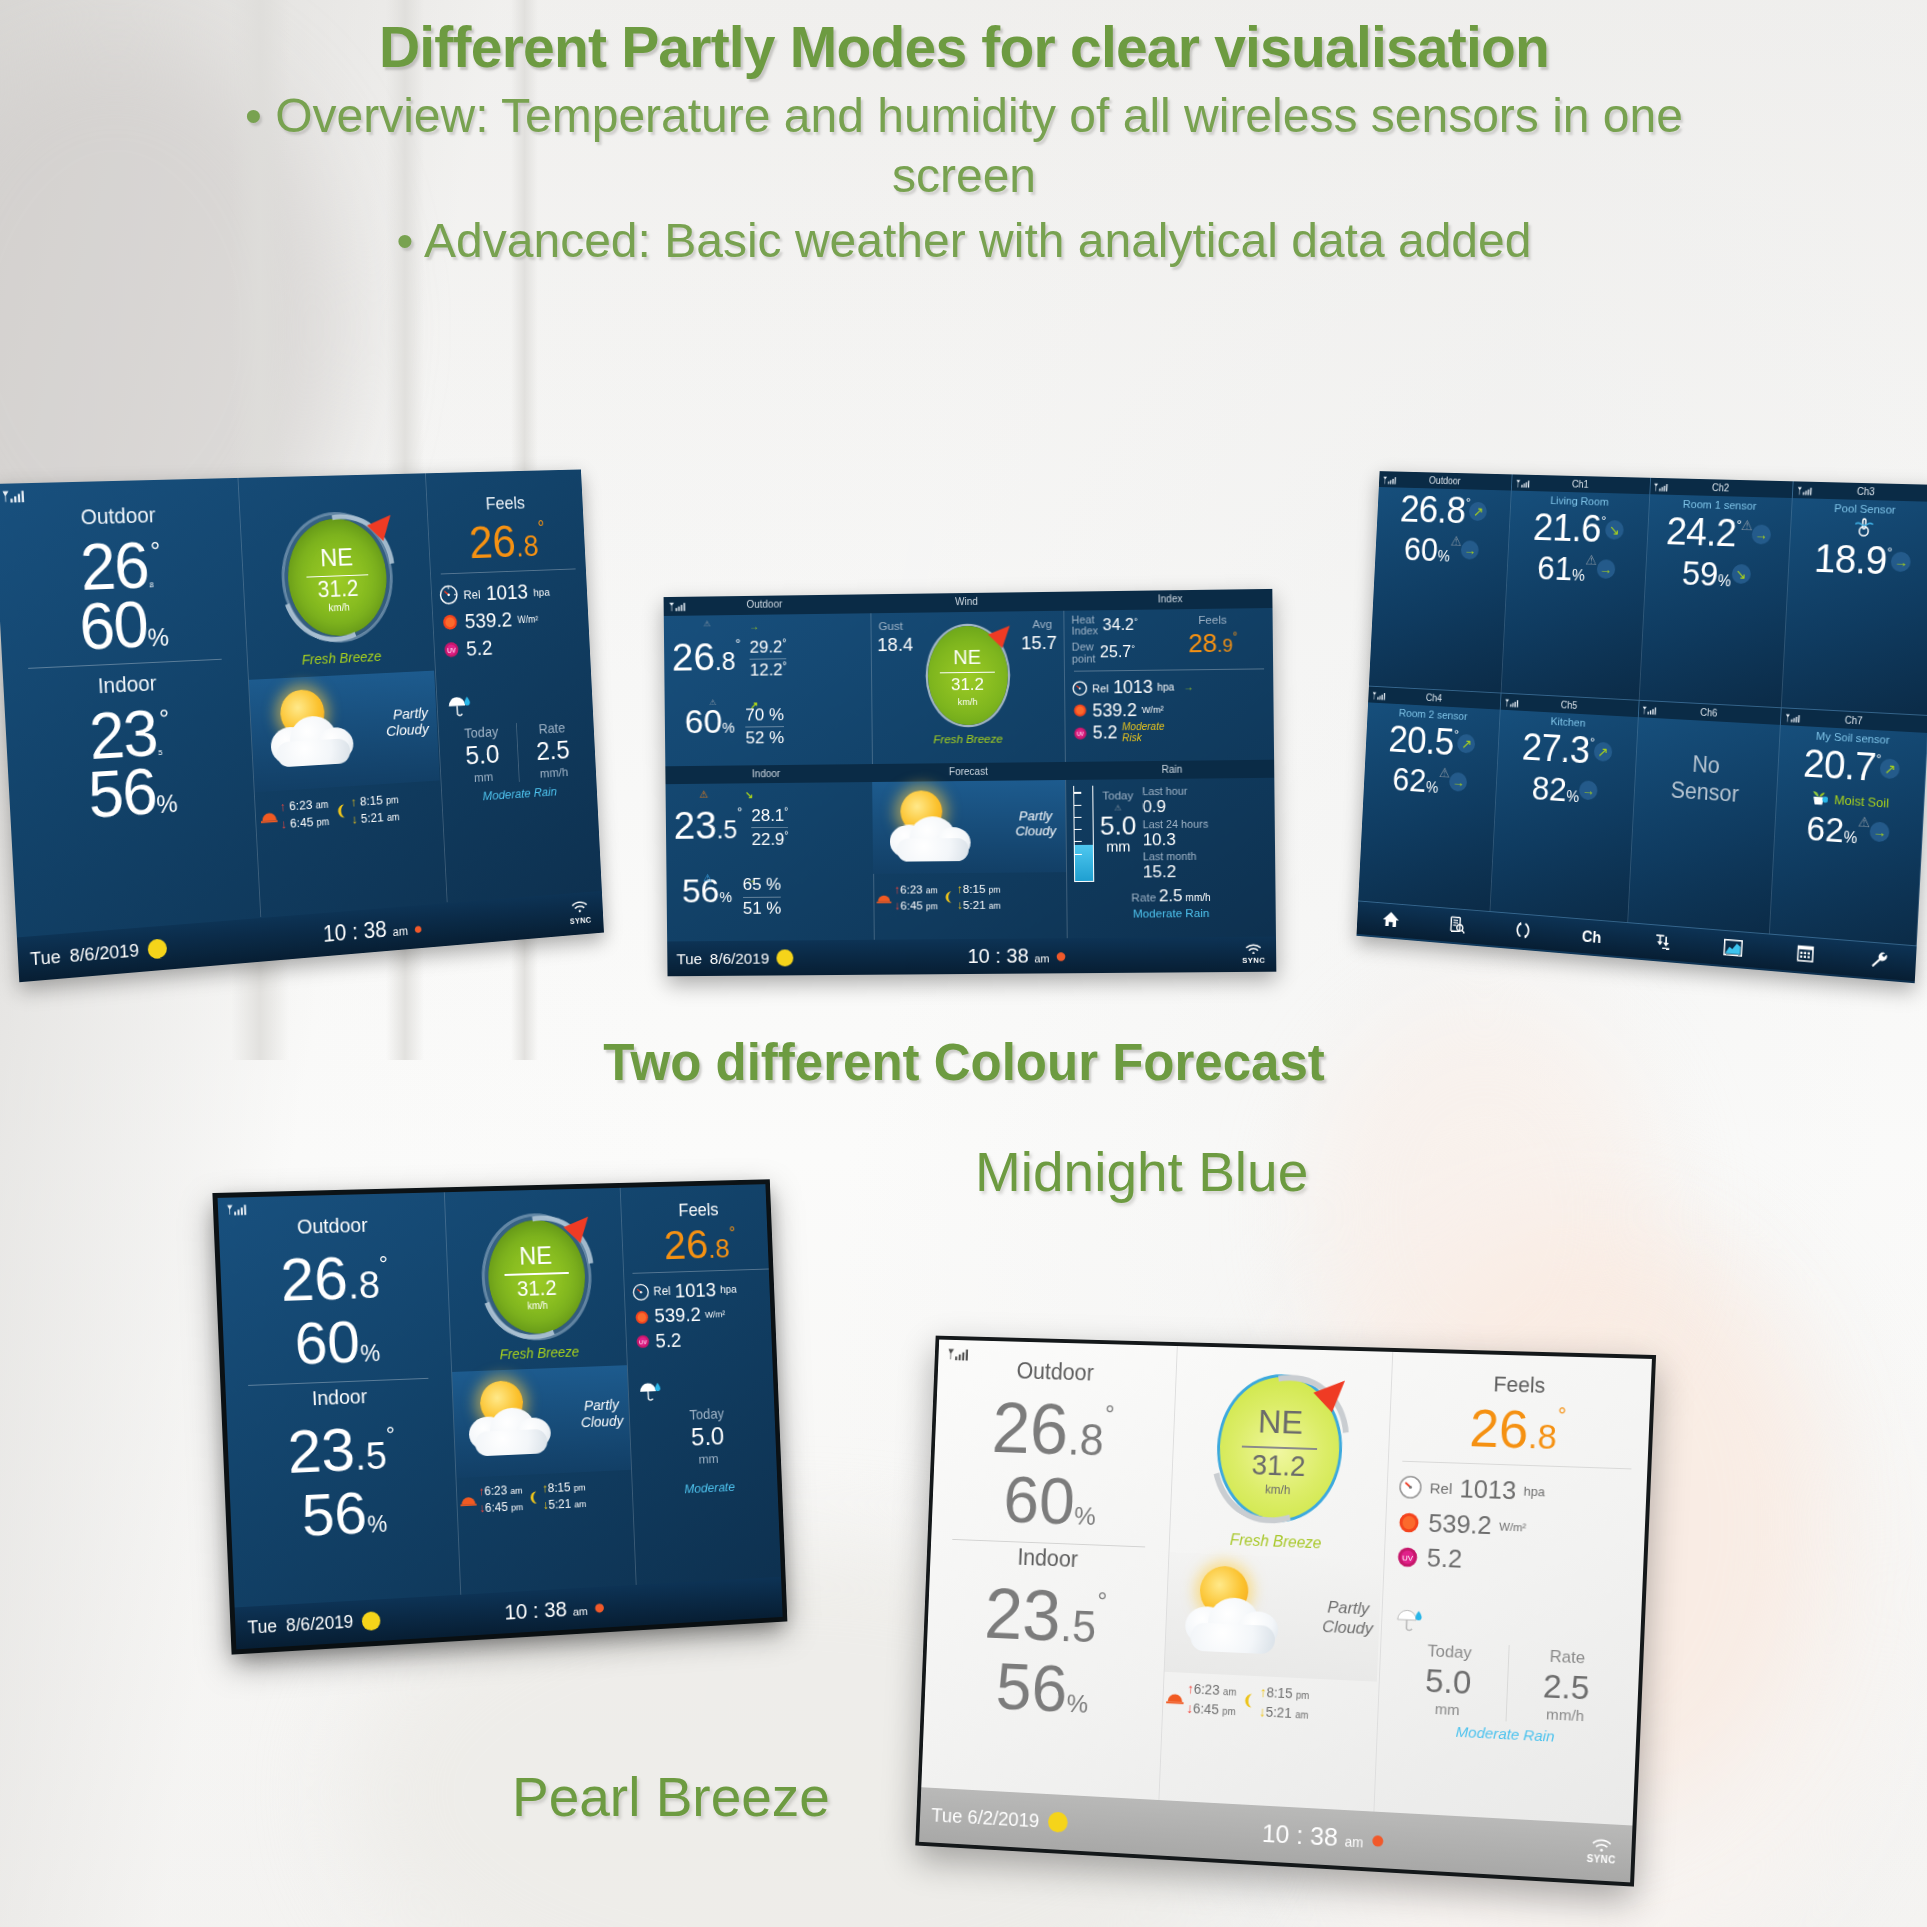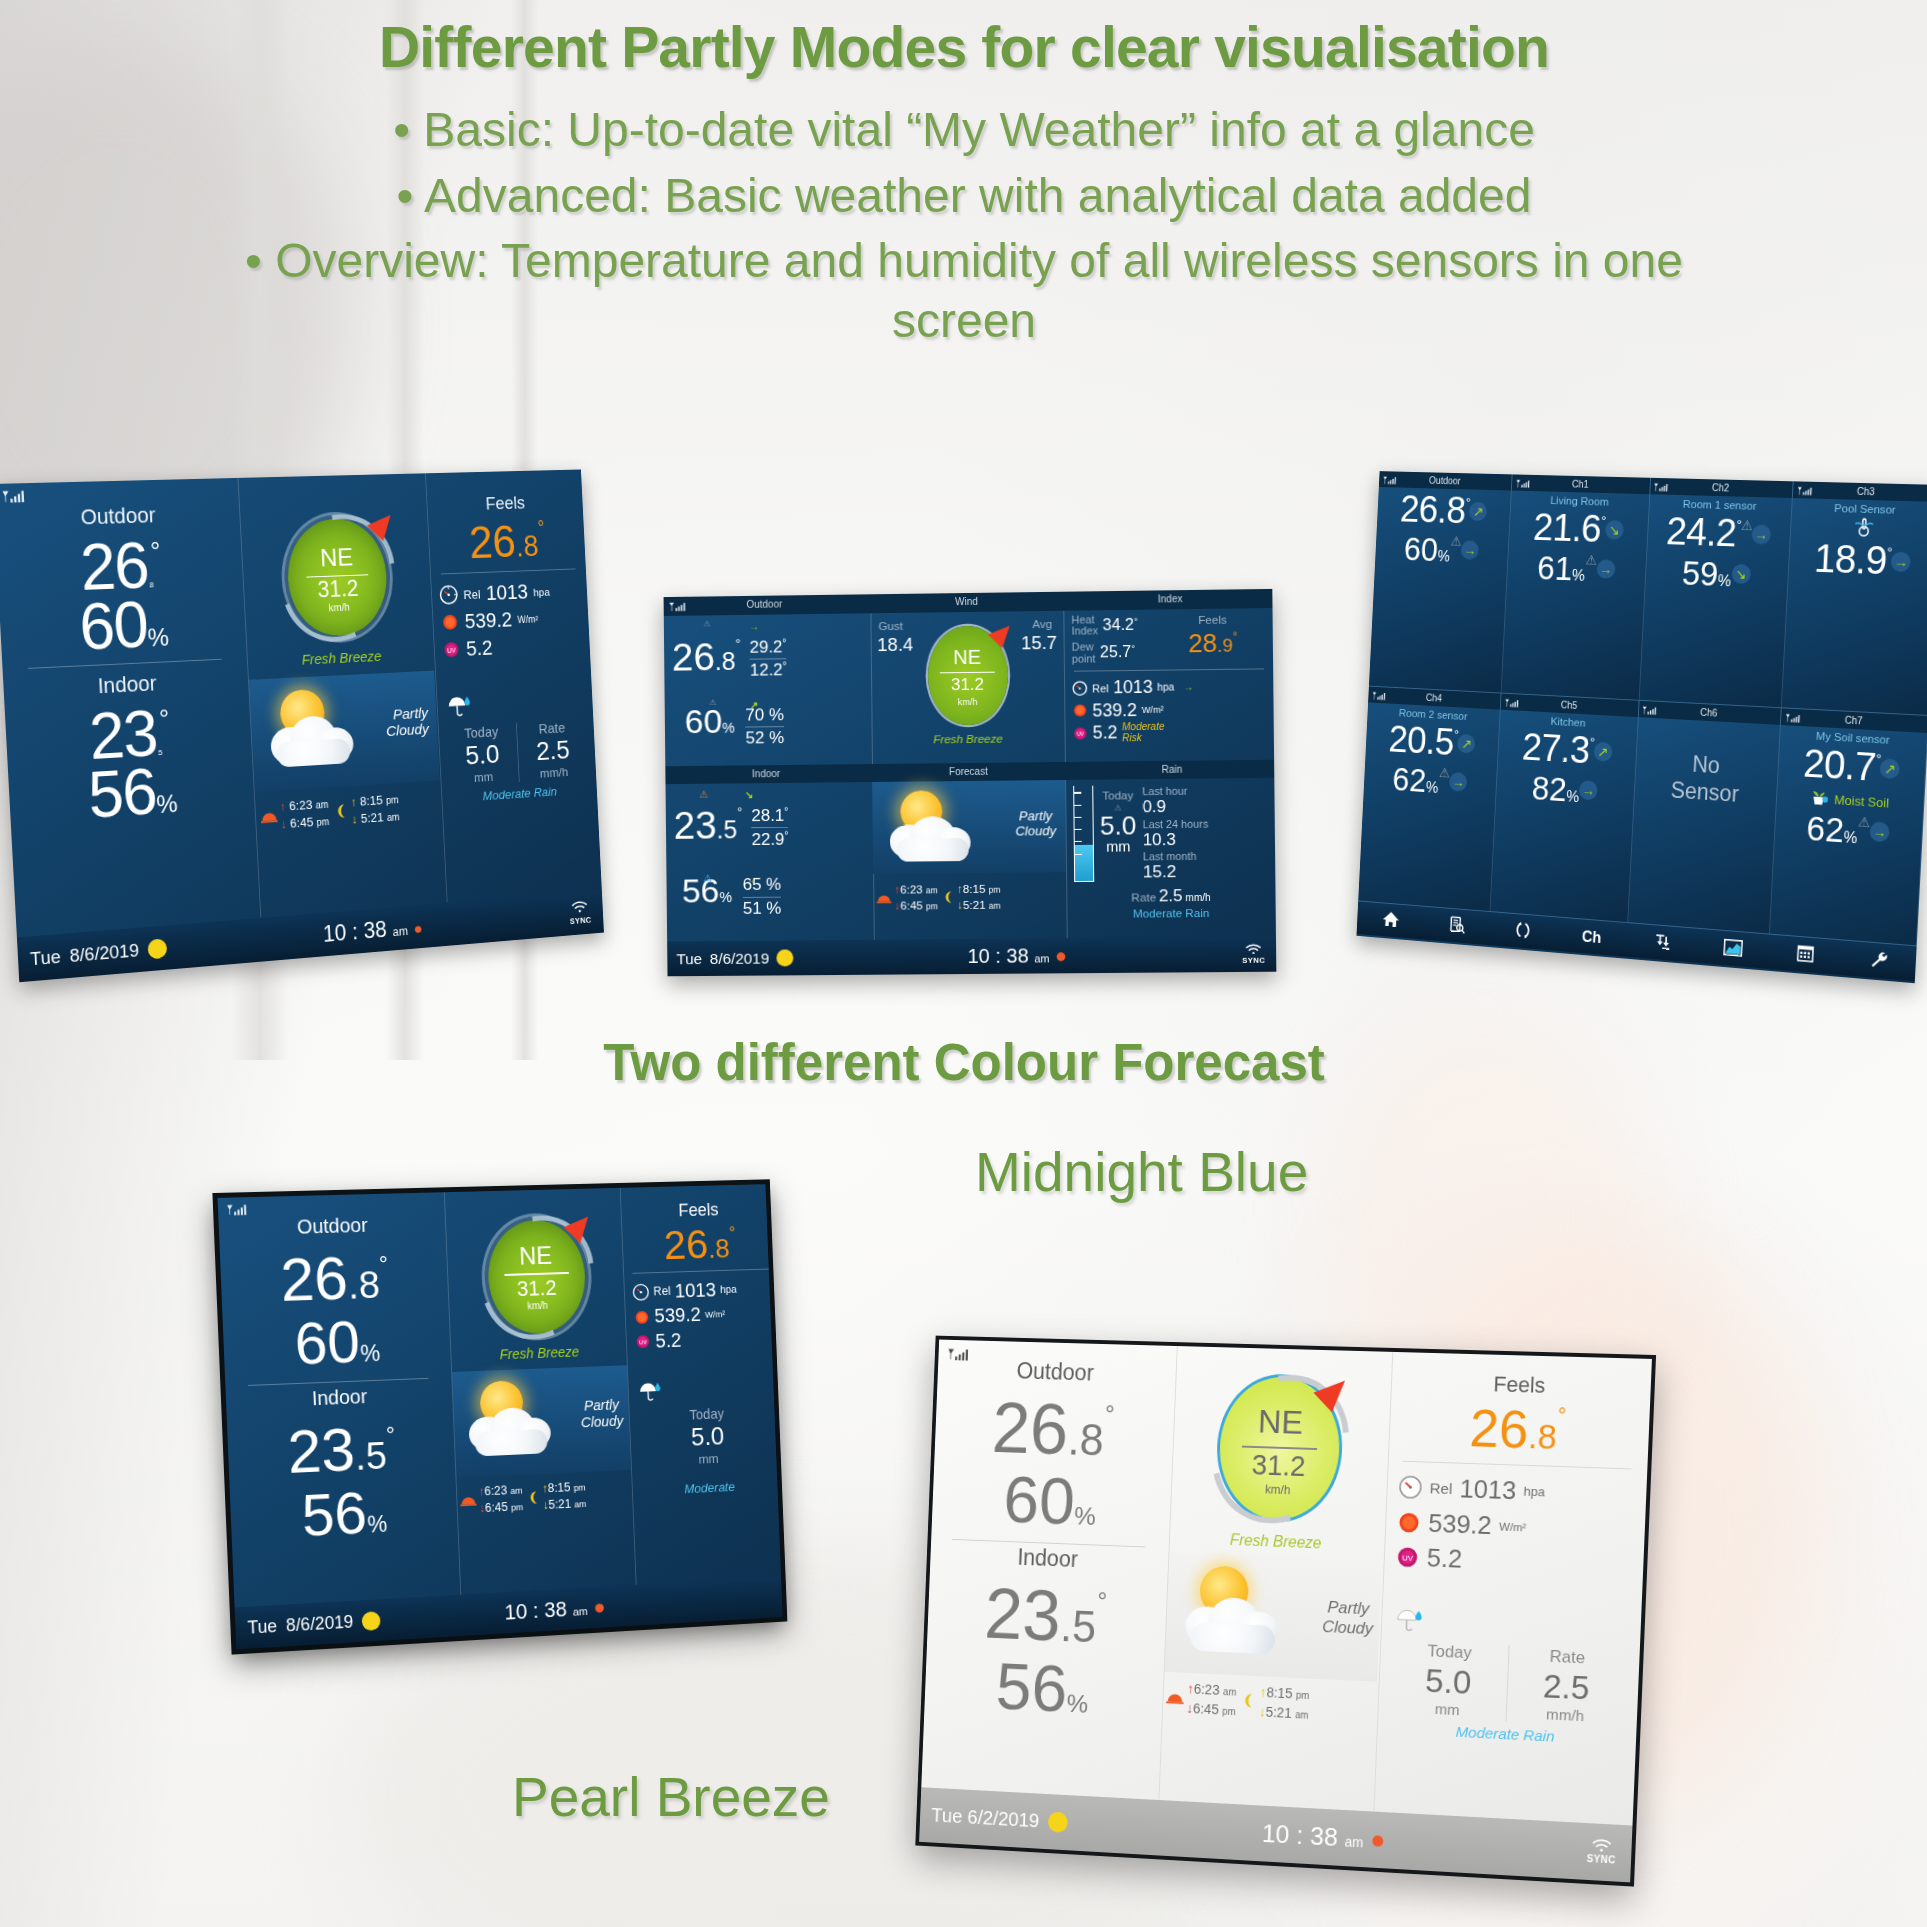--- a/index.html
+++ b/index.html
@@ -106,23 +106,22 @@
     <div class="blob b3"></div>
   <div class="blob b4"></div>
     <div class="blob b5"></div>
   <div class="curtain"></div>
     <div class="curtain c2"></div>
     <div class="curtain c3"></div>
 </div>
 
 <div class="copy">
   <div class="h1">Different Partly Modes for clear visualisation</div>
-  <div class="bullet" style="margin-top:20px;">• Basic: Up-to-date vital “My Weather” info at a glance</div>
+  <div class="bullet wrap" style="margin-top:6.2px;">• Overview: Temperature and humidity of all wireless sensors in one screen</div>
   <div class="bullet" style="margin-top:6.2px;">• Advanced: Basic weather with analytical data added</div>
-  <div class="bullet wrap" style="margin-top:6.2px;">• Overview: Temperature and humidity of all wireless sensors in one screen</div>
 </div>
 
 <div class="persp" style="left:6.2px; top:484px; width:640px; height:501px;">
   <div style="width:640px;height:499px; transform:perspective(1310px) rotateY(9deg) rotateZ(-3.1deg); transform-origin:left center;">
   <div class="lcd" style="position:absolute; inset:0;">
 
     <div style="position:absolute; left:7.7px; top:6.2px;">
       <svg width="26" height="15.4" viewBox="0 0 34 20">
         <path d="M2 2 L10 2 L6 8 L6 16 L5 16 L5 8 Z" fill="#e7eef5"></path>
         <rect x="12" y="12" width="3" height="5" fill="#e7eef5"></rect>

